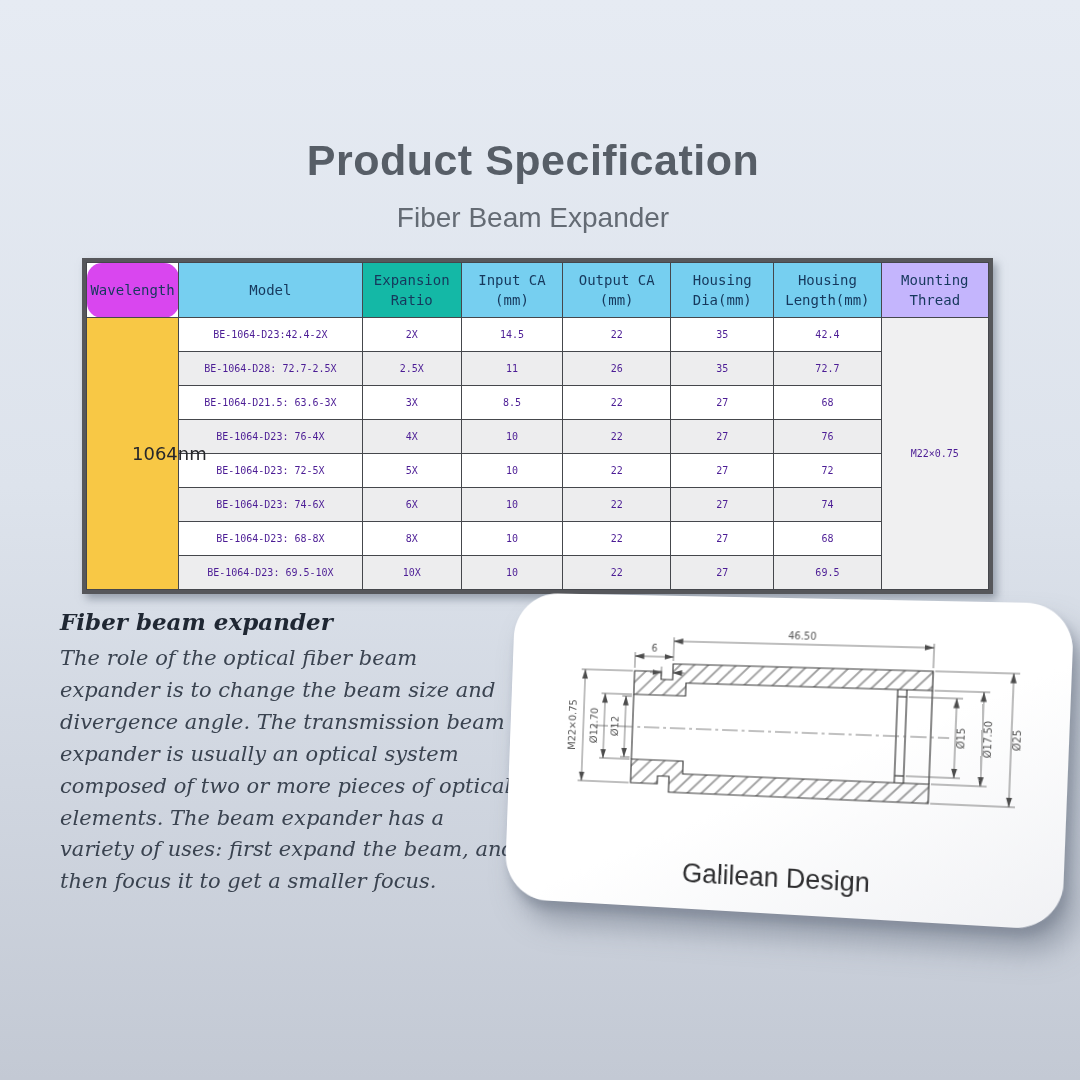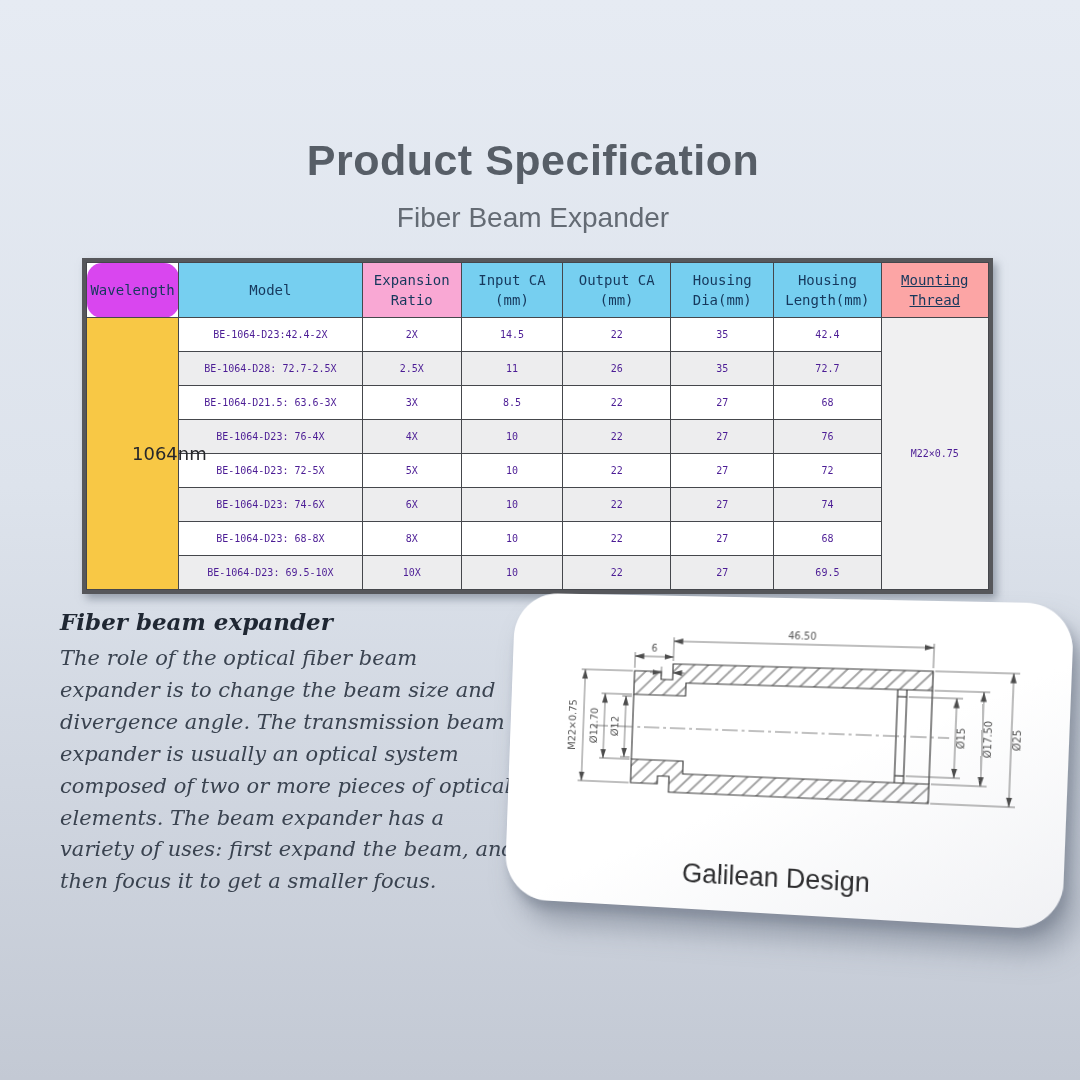--- a/index.html
+++ b/index.html
@@ -64,31 +64,31 @@
 
 <div class="page-title">Product Specification</div>
 <div class="page-subtitle">Fiber Beam Expander</div>
 
 <div class="spec-table-wrap">
   <table>
     <thead>
       <tr>
           <th style="background: #d946ef; border-radius: 15px;">Wavelength</th>
           <th style="background: rgb(118, 207, 240);">Model</th>
-          <th style="background: #f9a8d4;">Expansion
+          <th style="background: #14b8a6;">Expansion
 Ratio</th>
           <th style="background: rgb(118, 207, 240); margin-left: 26px;">Input CA
 (mm)</th>
           <th style="background: rgb(118, 207, 240); margin-top: 26px;">Output CA
 (mm)</th>
           <th style="background: rgb(118, 207, 240);">Housing
 Dia(mm)</th>
           <th style="background: rgb(118, 207, 240);">Housing
 Length(mm)</th>
-          <th style="background: #fca5a5; text-decoration: underline;">Mounting
+          <th style="background: #c4b5fd;">Mounting
 Thread</th>
         </tr>
     </thead>
     <tbody>
         <tr>
           <td rowspan="8" class="wavelength" style="background: rgb(248, 200, 69); padding-left: 45px;">1064nm</td>
           <td>BE-1064-D23:42.4-2X</td>
           <td>2X</td>
           <td>14.5</td>
           <td>22</td>

